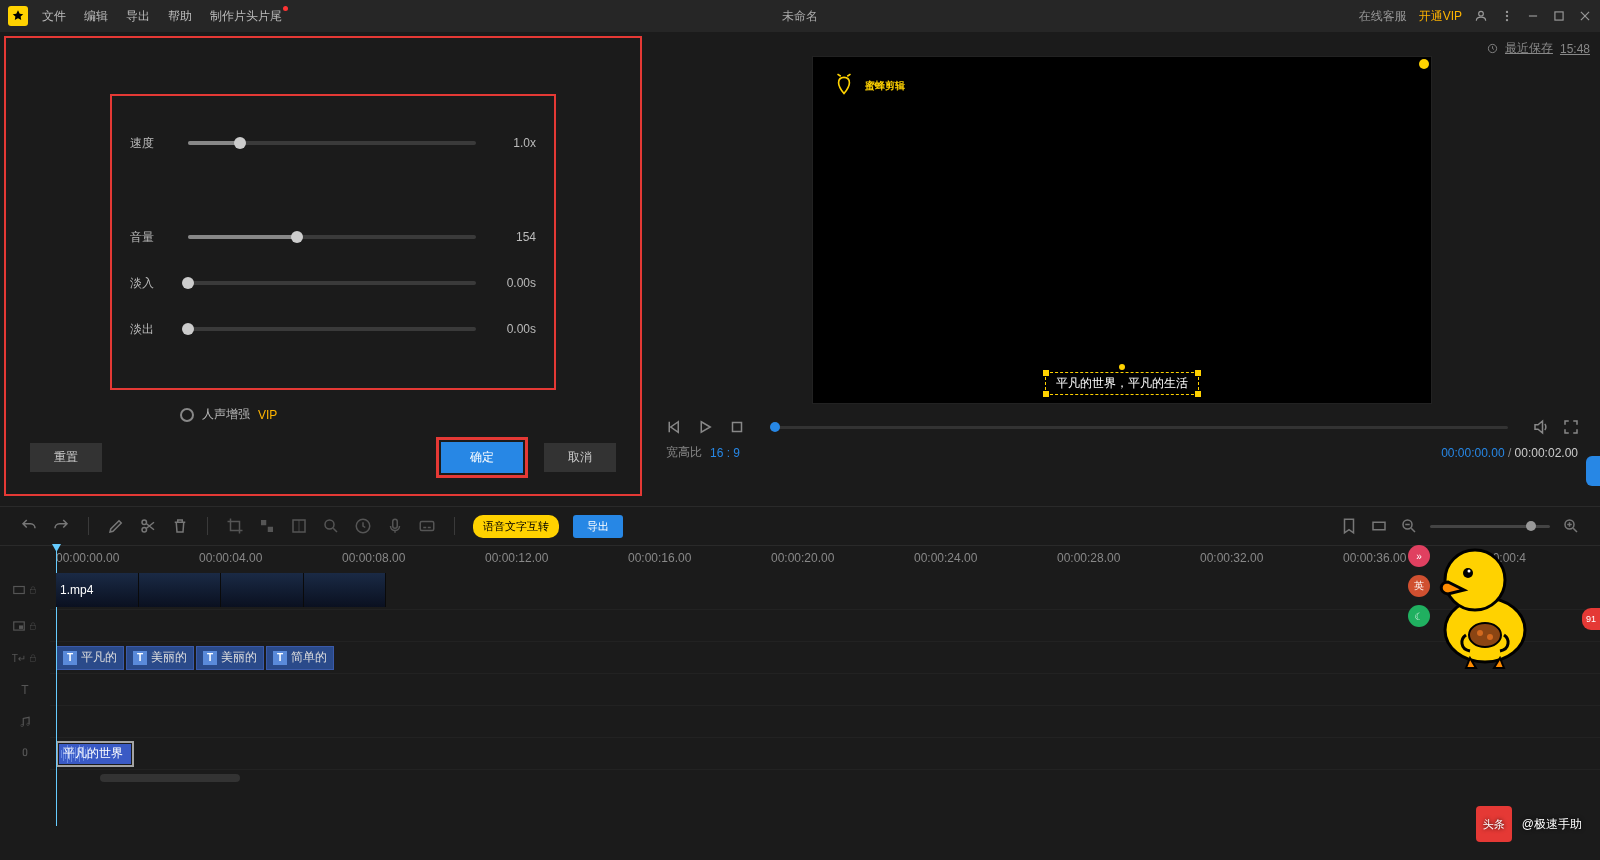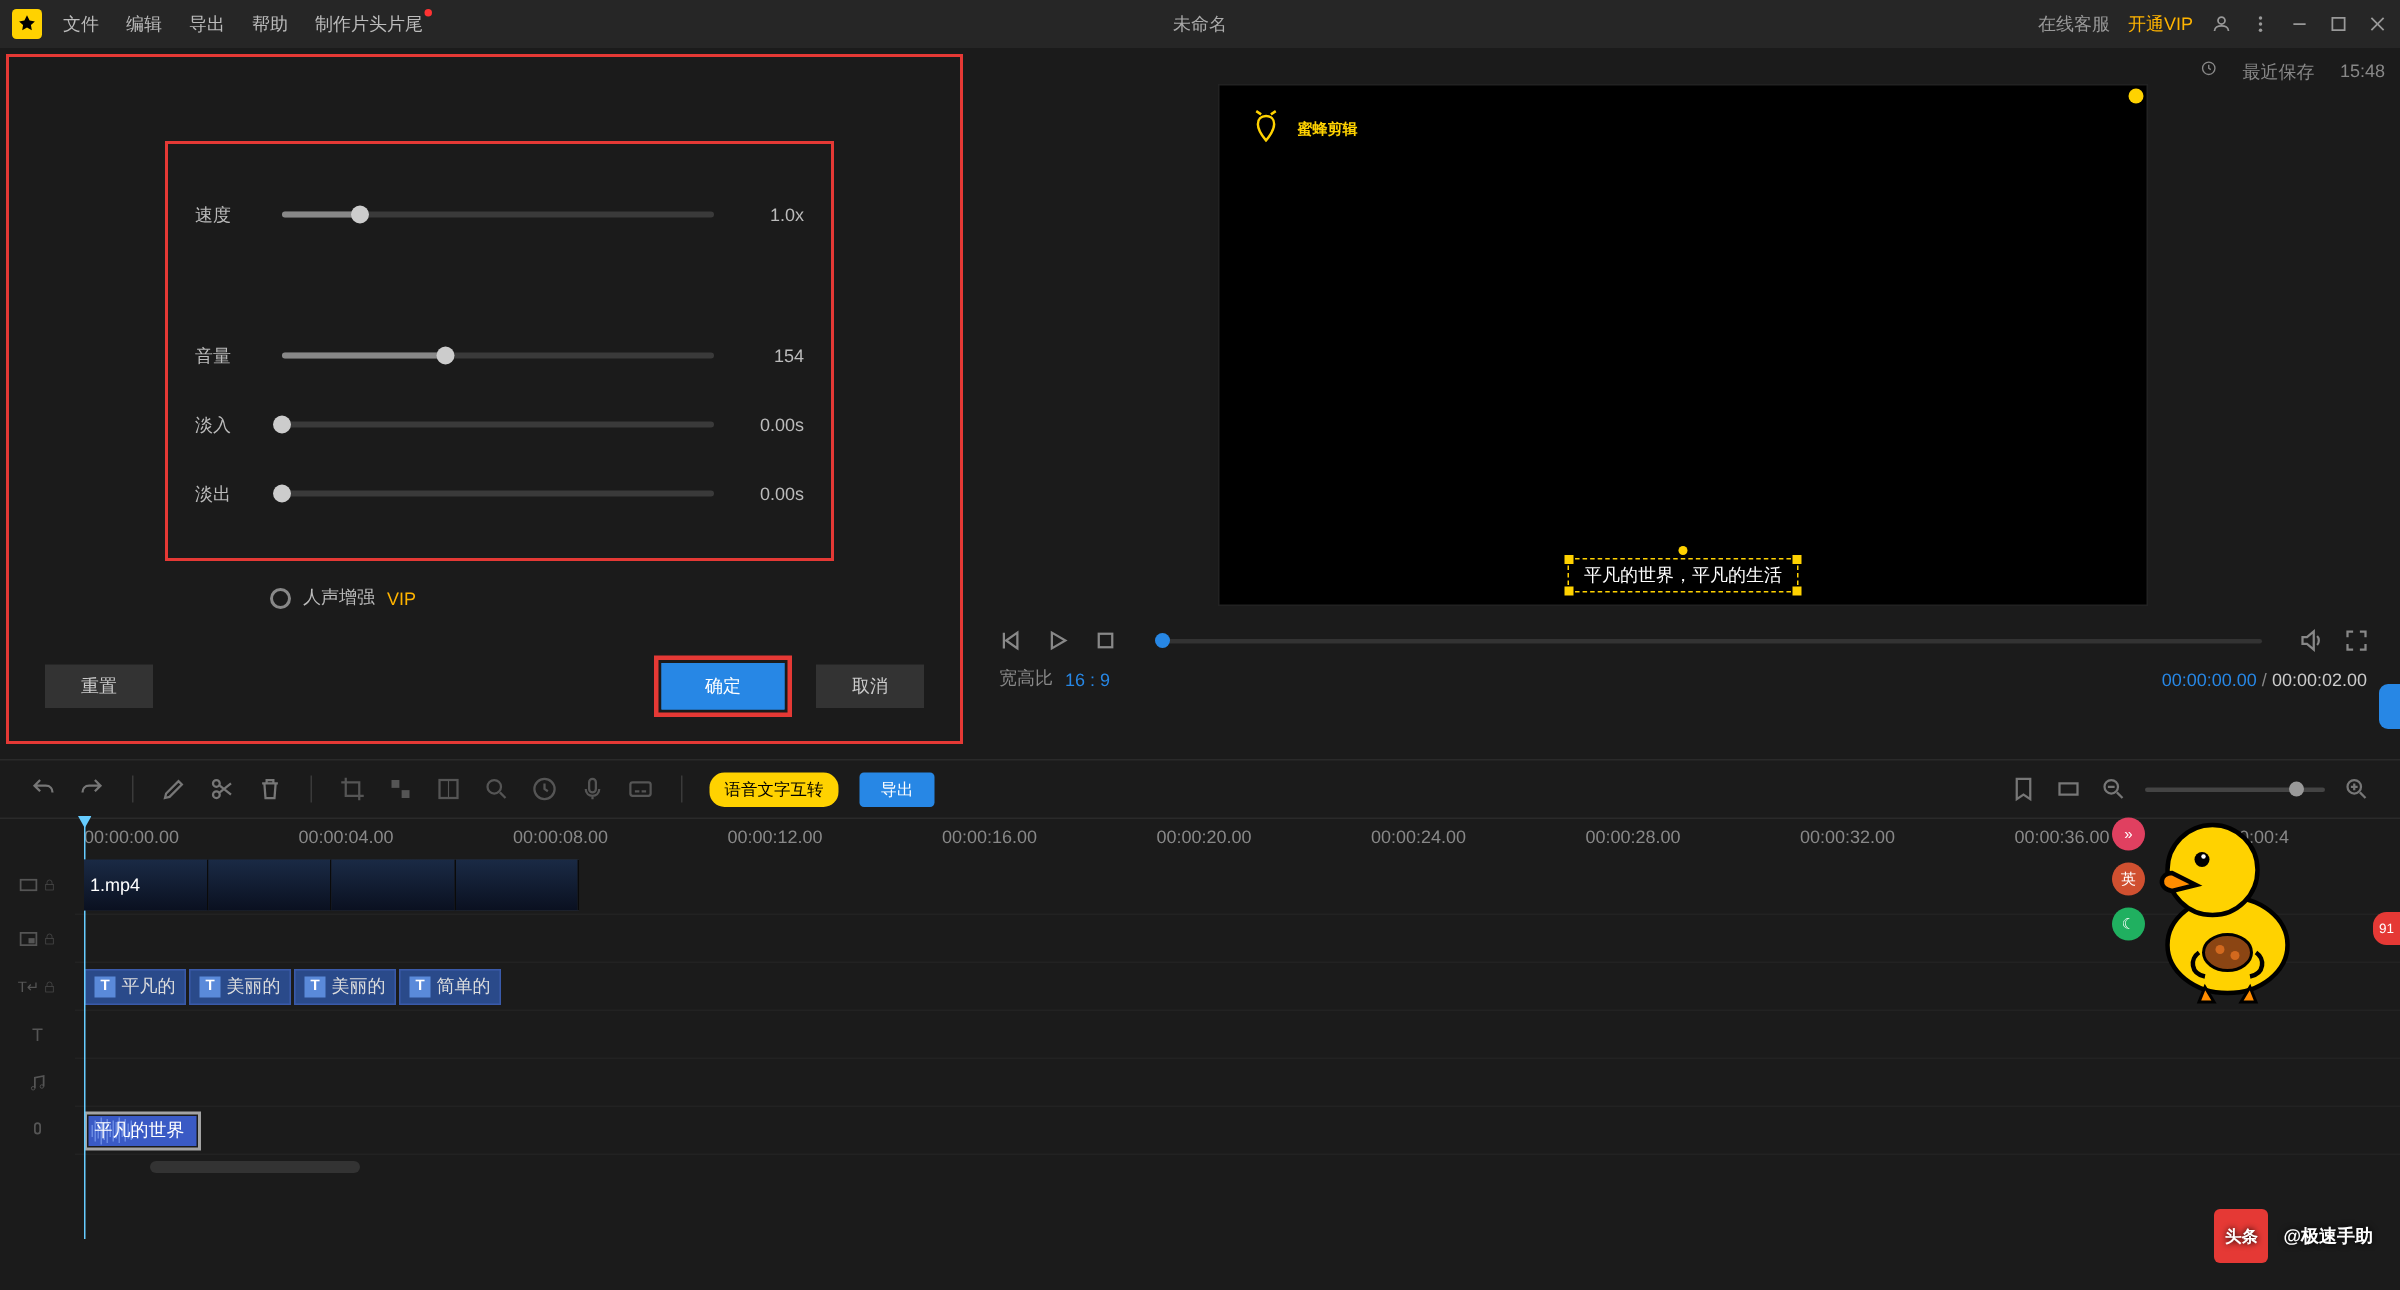--- a/index.html
+++ b/index.html
@@ -11,28 +11,28 @@
 .menu-items { display: flex; gap: 18px; margin-left: 14px; }
 .menu-items span { color: #bbb; cursor: pointer; }
 .intro-item { position: relative; }
 .intro-item::after { content: ""; width: 5px; height: 5px; background: #ff3333; border-radius: 50%; position: absolute; top: -2px; right: -6px; }
 .doc-title { position: absolute; left: 50%; transform: translateX(-50%); color: #aaa; }
 .titlebar-right { margin-left: auto; display: flex; align-items: center; gap: 12px; color: #999; }
 .vip-link { color: #ffb400; }
 .win-icon { width: 14px; height: 14px; display: inline-block; }
 
 
-.last-saved { position: absolute; top: 40px; right: 10px; color: #888; font-size: 11px; display: flex; gap: 17px; }
+.last-saved { position: absolute; top: 40px; right: 10px; color: #888; font-size: 11px; display: flex; align-items: center; gap: 7px; text-decoration: underline; }
 
 
 .main-row { display: flex; height: 460px; margin-top: 4px; }
 
 
 .settings-panel { width: 638px; height: 460px; border: 2px solid #e53935; margin-left: 4px; position: relative; padding: 30px 24px 16px 24px; }
-.settings-inner { border: 2px solid #e53935; padding: 24px 18px 20px 18px; margin: 26px 60px 10px 80px; }
+.settings-inner { border: 2px solid #e53935; padding: 24px 18px 36px 18px; margin: 26px 60px 10px 80px; }
 .slider-row { display: flex; align-items: center; height: 46px; }
 .slider-row.big-gap { margin-bottom: 48px; }
 .slider-label { width: 44px; color: #bbb; }
 .slider-track { flex: 1; height: 4px; background: #3a3a3a; border-radius: 2px; position: relative; margin: 0 14px; }
 .slider-fill { height: 4px; background: #888; border-radius: 2px; position: absolute; left: 0; top: 0; }
 .slider-thumb { width: 12px; height: 12px; background: #ccc; border-radius: 50%; position: absolute; top: -4px; transform: translateX(-50%); }
 .slider-val { width: 46px; text-align: right; color: #bbb; }
 
 .voice-row { display: flex; align-items: center; gap: 8px; margin: 16px 0 0 150px; color: #bbb; }
 .radio { width: 14px; height: 14px; border: 2px solid #888; border-radius: 50%; }
@@ -101,21 +101,21 @@
 .playhead::before { content: ""; position: absolute; top: -2px; left: -4px; width: 9px; height: 8px; background: #66ccff; clip-path: polygon(0 0, 100% 0, 50% 100%); }
 
 
 .side-bubbles { position: absolute; right: 170px; top: 545px; display: flex; flex-direction: column; gap: 8px; }
 .bubble { width: 22px; height: 22px; border-radius: 50%; display: flex; align-items: center; justify-content: center; font-size: 10px; color: #fff; }
 .b-red { background: #e04060; } .b-orange { background: #d05030; } .b-green { background: #20b060; }
 .duck { position: absolute; right: 60px; top: 540px; width: 120px; height: 130px; }
 .red-badge { position: absolute; right: 0; top: 608px; width: 18px; height: 22px; background: #e53935; border-radius: 9px 0 0 9px; color: #fff; font-size: 9px; display: flex; align-items: center; justify-content: center; }
 .blue-badge { position: absolute; right: 0; top: 456px; width: 14px; height: 30px; background: #2787e5; border-radius: 6px 0 0 6px; }
 
-.watermark { position: absolute; right: 18px; bottom: 18px; color: #fff; font-size: 30px; font-weight: bold; display: flex; align-items: center; gap: 10px; text-shadow: 0 0 4px #000; }
+.watermark { position: absolute; right: 18px; bottom: 18px; color: #fff; font-size: 30px; font-weight: normal; display: flex; align-items: center; gap: 10px; text-shadow: 0 0 4px #000; }
 .wm-logo { width: 36px; height: 36px; background: #e53935; border-radius: 4px; display: flex; align-items: center; justify-content: center; color: #fff; font-size: 11px; }
 
 .hscroll { height: 8px; background: #333; width: 140px; margin-left: 50px; margin-top: 4px; border-radius: 4px; }
 .lock-icon { width:10px; height:10px; }
 </style>
 </head>
 <body>
 
 <div class="titlebar">
   <div class="logo-box">

